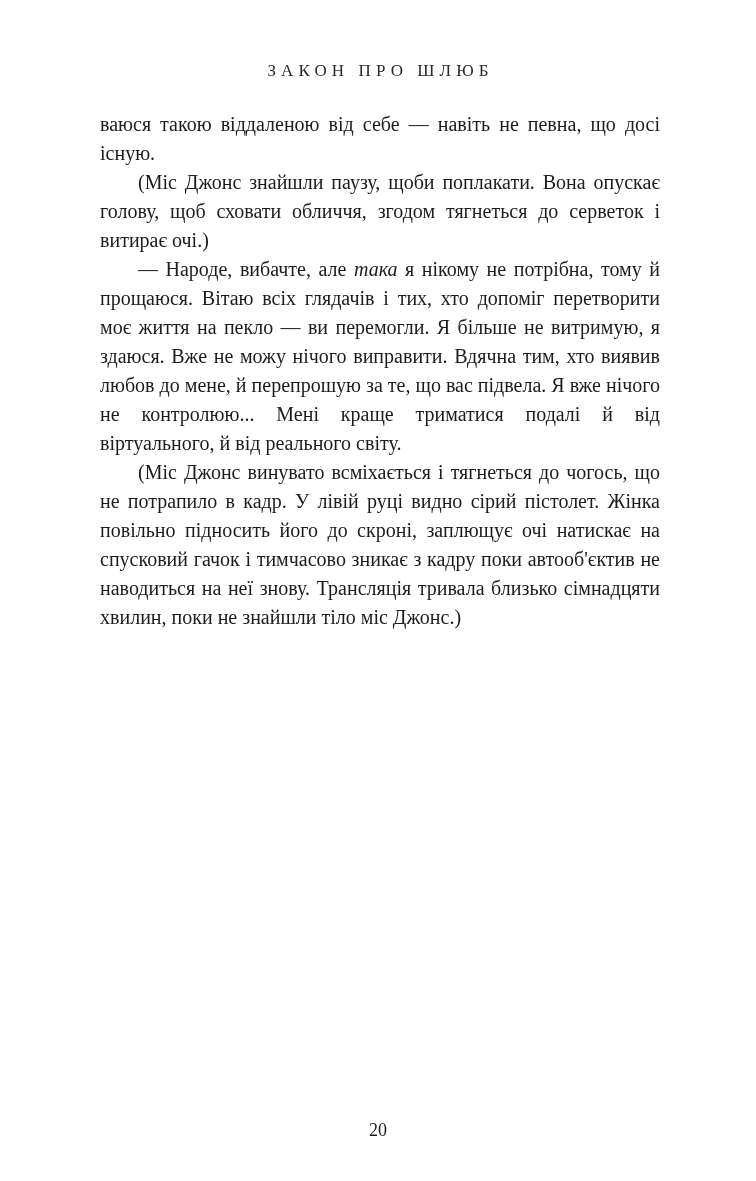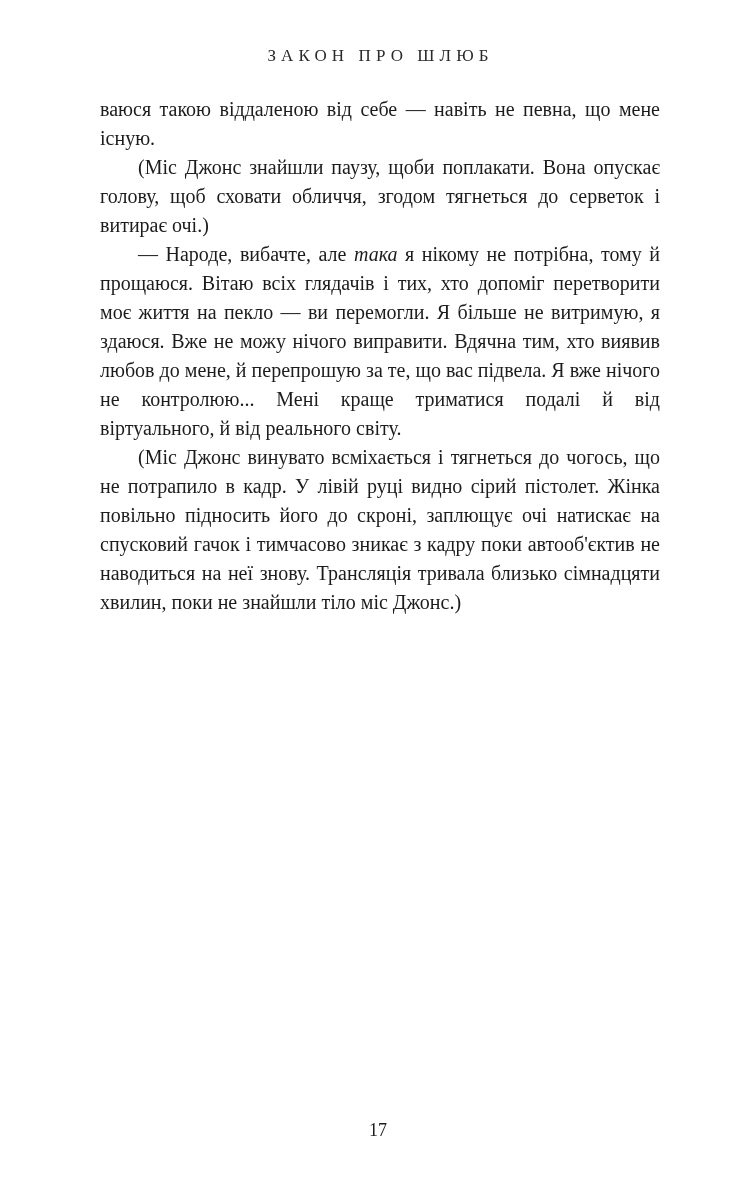--- a/index.html
+++ b/index.html
@@ -11,21 +11,21 @@
     position: relative;
     width: 756px;
     height: 1181px;
     background: #ffffff;
     font-family: "Liberation Serif", "DejaVu Serif", serif;
     color: #1c1c1c;
     overflow: hidden;
     box-sizing: border-box;
   }
   .running-head {
-    margin: 0;
+    margin: 15px;
     padding-top: 46px;
     text-align: center;
     font-size: 17px;
     font-weight: 400;
     letter-spacing: 0.30em;
     color: #2a2a2a;
     text-indent: 0.30em; 
   }
   .text-block {
     margin: 29px 96px 0 100px;
@@ -55,25 +55,25 @@
 </style>
 </head>
 <body>
 
 <div class="page">
 
   <h1 class="running-head">ЗАКОН ПРО ШЛЮБ</h1>
 
   <main class="text-block">
 
-    <p class="no-indent">ваюся такою віддаленою від себе — навіть не певна, що мене існую.</p>
+    <p class="no-indent">ваюся такою віддаленою від себе — навіть не певна, що досі існую.</p>
 
     <p>(Міс Джонс знайшли паузу, щоби поплакати. Вона опускає голову, щоб сховати обличчя, згодом тягнеться до серветок і витирає очі.)</p>
 
     <p><span>— Народе, вибачте, але </span><em>така</em><span> я нікому не потрібна, тому й прощаюся. Вітаю всіх глядачів і тих, хто допоміг перетворити моє життя на пекло — ви перемогли. Я більше не витримую, я здаюся. Вже не можу нічого виправити. Вдячна тим, хто виявив любов до мене, й перепрошую за те, що вас підвела. Я вже нічого не контролюю... Мені краще триматися подалі й від віртуального, й від реального світу.</span></p>
 
     <p>(Міс Джонс винувато всміхається і тягнеться до чогось, що не потрапило в кадр. У лівій руці видно сірий пістолет. Жінка повільно підносить його до скроні, заплющує очі натискає на спусковий гачок і тимчасово зникає з кадру поки автооб'єктив не наводиться на неї знову. Трансляція тривала близько сімнадцяти хвилин, поки не знайшли тіло міс Джонс.)</p>
 
   </main>
 
-  <footer class="page-number">17</footer>
+  <footer class="page-number">20</footer>
 
 </div>
 
 </body></html>

